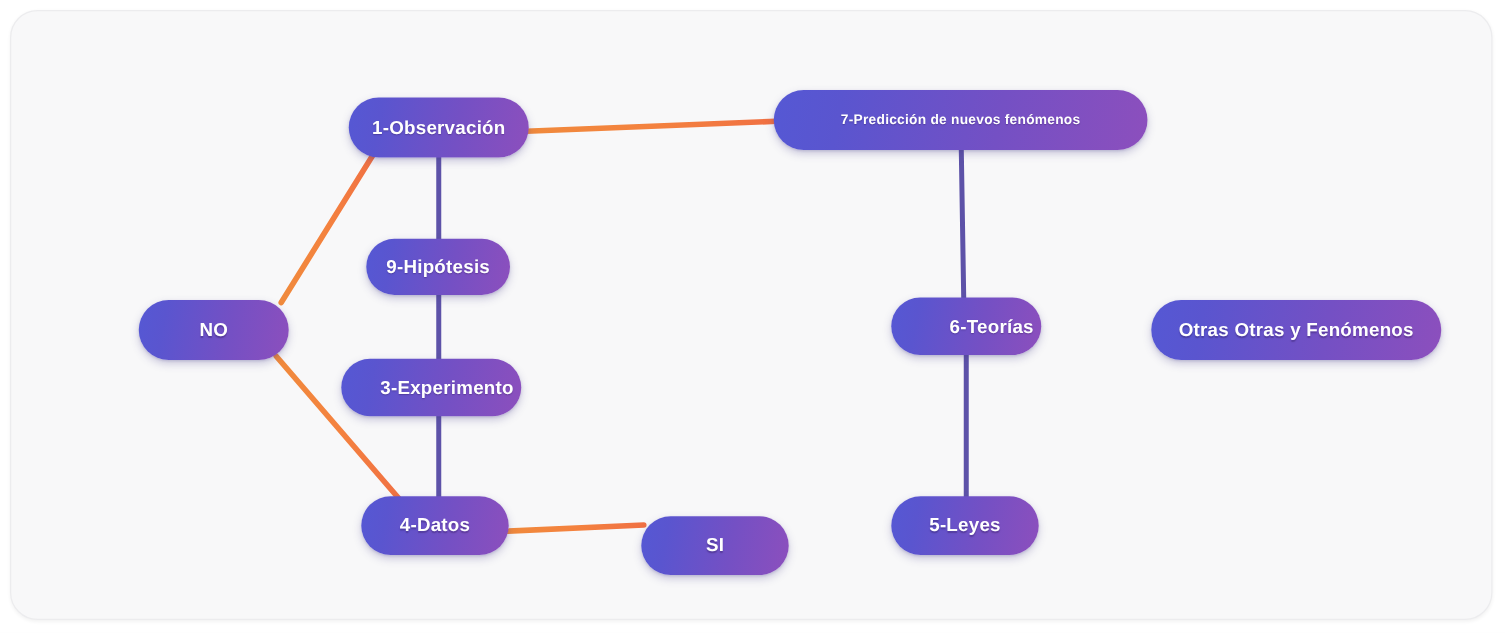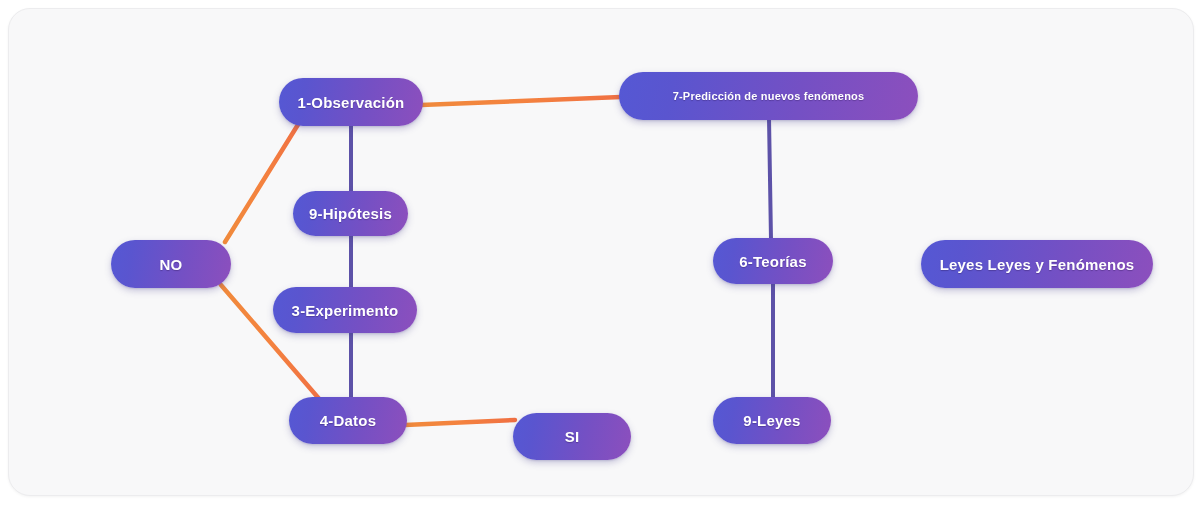--- a/index.html
+++ b/index.html
@@ -87,35 +87,35 @@
   <div id="nodes-layer">
       <div class="node" style="left: 102px; top: 231px; width: 120px; height: 48px; border-radius: 24px; font-size: 15px; justify-content: center;">
         <span class="node-label">NO</span>
       </div>
       <div class="node" style="left: 270px; top: 69px; width: 144px; height: 48px; border-radius: 24px; font-size: 15px;">
         <span class="node-label">1-Observación</span>
       </div>
       <div class="node" style="left: 284px; top: 182px; width: 115px; height: 45px; border-radius: 23px; font-size: 15px;">
         <span class="node-label">9-Hipótesis</span>
       </div>
-      <div class="node" style="left: 264px; top: 278px; width: 144px; height: 46px; border-radius: 23px; font-size: 15px;">
+      <div class="node" style="left: 264px; top: 278px; width: 144px; height: 46px; border-radius: 23px; font-size: 15px; justify-content: flex-end;">
         <span class="node-label">3-Experimento</span>
       </div>
       <div class="node" style="left: 280px; top: 388px; width: 118px; height: 47px; border-radius: 24px; font-size: 15px;">
         <span class="node-label">4-Datos</span>
       </div>
       <div class="node" style="left: 504px; top: 388px; width: 118px; height: 47px; border-radius: 24px; font-size: 15px; margin-top: 16px;">
         <span class="node-label">SI</span>
       </div>
       <div class="node" style="left: 704px; top: 388px; width: 118px; height: 47px; border-radius: 24px; font-size: 15px;">
-        <span class="node-label">9-Leyes</span>
+        <span class="node-label">5-Leyes</span>
       </div>
-      <div class="node" style="left: 704px; top: 229px; width: 120px; height: 46px; border-radius: 23px; font-size: 15px;">
+      <div class="node" style="left: 704px; top: 229px; width: 120px; height: 46px; border-radius: 23px; font-size: 15px; justify-content: flex-end;">
         <span class="node-label">6-Teorías</span>
       </div>
       <div class="node" style="left: 610px; top: 63px; width: 299px; height: 48px; border-radius: 24px; font-size: 11px;">
         <span class="node-label">7-Predicción de nuevos fenómenos</span>
       </div>
       <div class="node" style="left: 912px; top: 231px; width: 232px; height: 48px; border-radius: 24px; font-size: 15px;">
-        <span class="node-label">Leyes Leyes y Fenómenos</span>
+        <span class="node-label">Otras Otras y Fenómenos</span>
       </div>
     </div>
 </div>
 
 </body></html>

